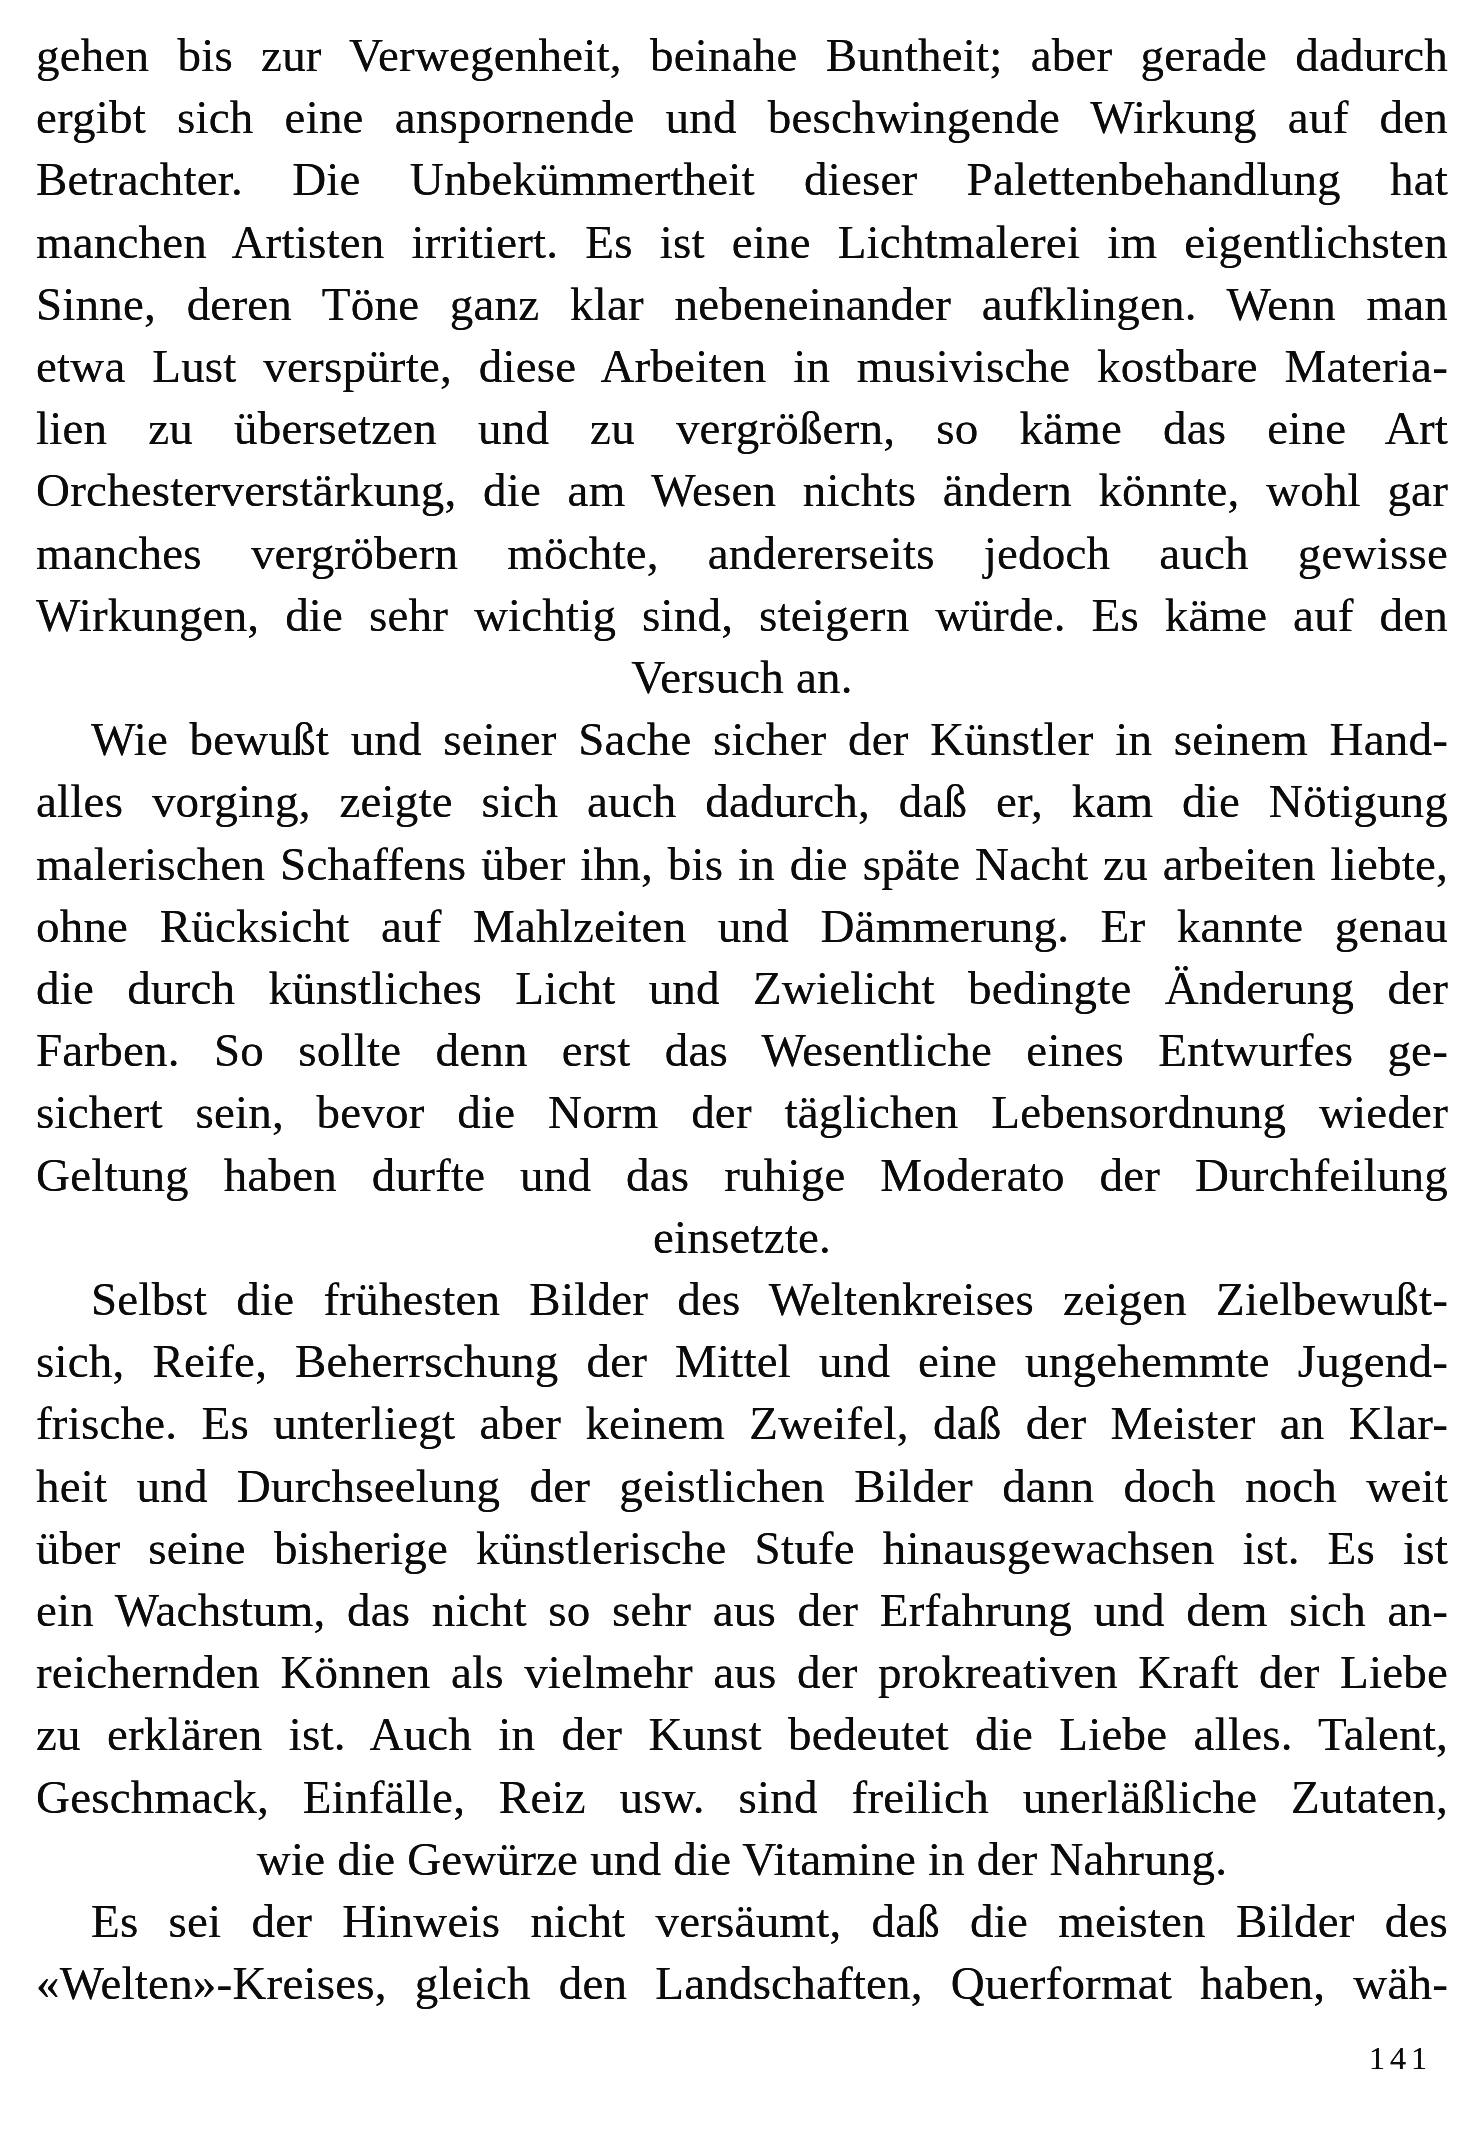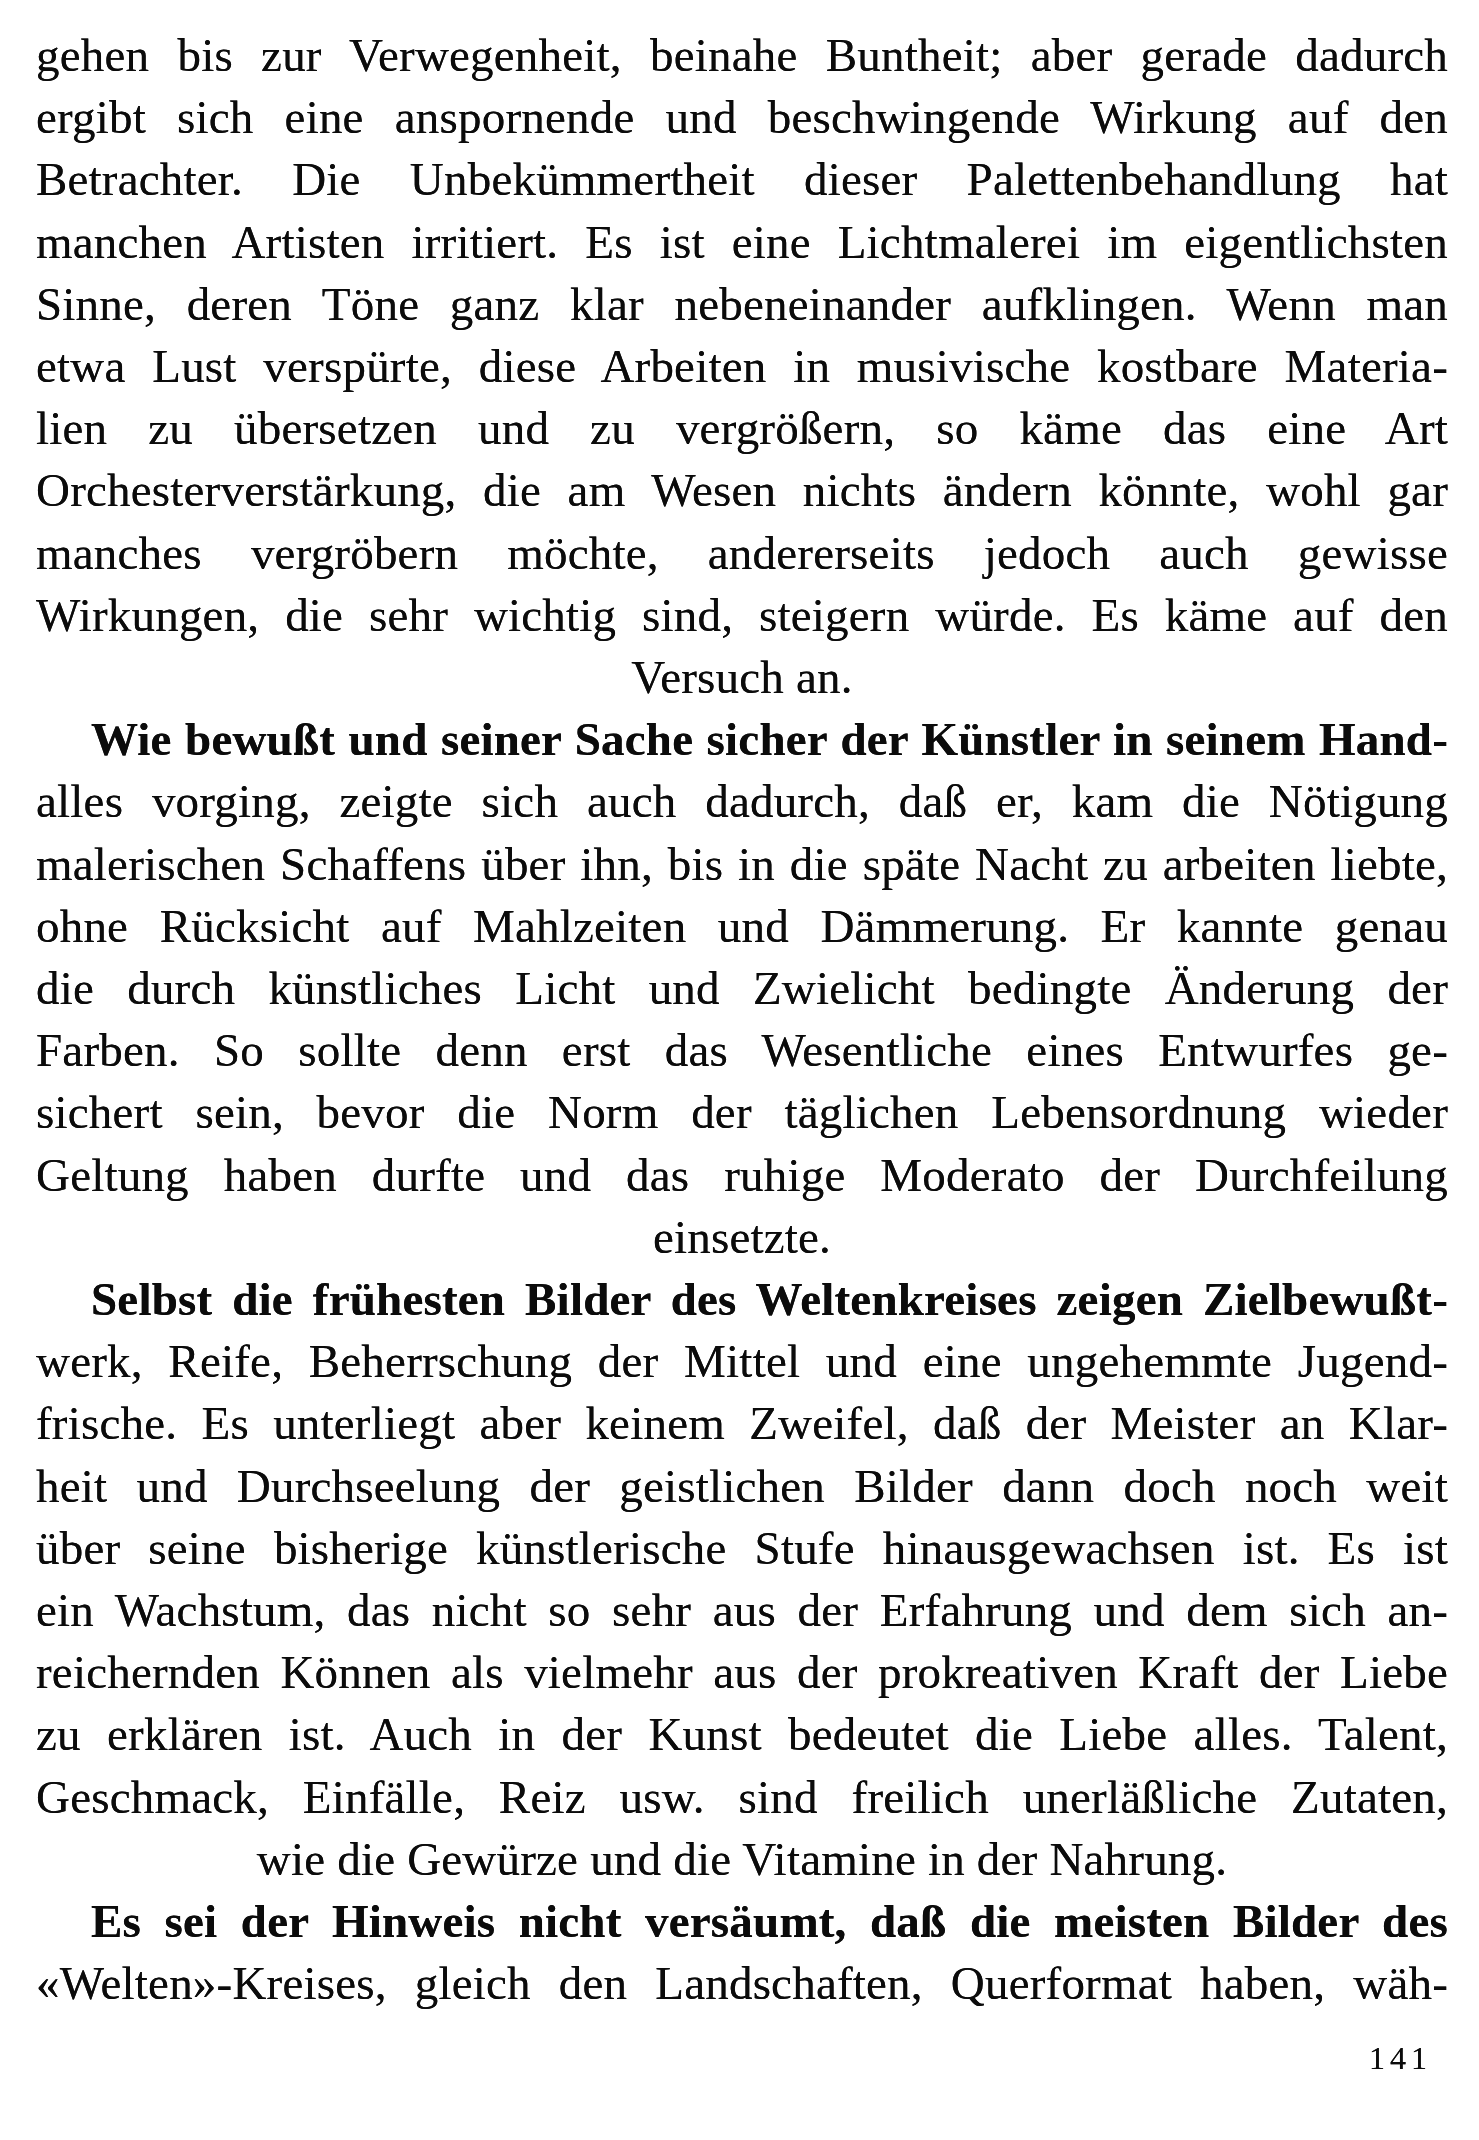--- a/index.html
+++ b/index.html
@@ -25,21 +25,20 @@
     white-space: normal;
     text-shadow: 0 0 0.6px rgba(0,0,0,0.85);
     text-align: center;
   }
   .line.just {
     text-align: justify;
     text-align-last: justify;
   }
   .line.ind {
     text-indent: 55px;
-    font-weight: bold;
   }
   .page-number {
     position: absolute;
     top: 2040px;
     right: 47px;
     font-size: 32px;
     letter-spacing: 5px;
     font-variant-numeric: oldstyle-nums;
     text-shadow: 0 0 0.6px rgba(0,0,0,0.85);
   }
@@ -63,21 +62,21 @@
       <div class="line just ind">Wie bewußt und seiner Sache sicher der Künstler in seinem Hand-</div>
       <div class="line just">alles vorging, zeigte sich auch dadurch, daß er, kam die Nötigung</div>
       <div class="line just">malerischen Schaffens über ihn, bis in die späte Nacht zu arbeiten liebte,</div>
       <div class="line just">ohne Rücksicht auf Mahlzeiten und Dämmerung. Er kannte genau</div>
       <div class="line just">die durch künstliches Licht und Zwielicht bedingte Änderung der</div>
       <div class="line just">Farben. So sollte denn erst das Wesentliche eines Entwurfes ge-</div>
       <div class="line just">sichert sein, bevor die Norm der täglichen Lebensordnung wieder</div>
       <div class="line just">Geltung haben durfte und das ruhige Moderato der Durchfeilung</div>
       <div class="line">einsetzte.</div>
       <div class="line just ind">Selbst die frühesten Bilder des Weltenkreises zeigen Zielbewußt-</div>
-      <div class="line just">werk, Reife, Beherrschung der Mittel und eine ungehemmte Jugend-</div>
+      <div class="line just">sich, Reife, Beherrschung der Mittel und eine ungehemmte Jugend-</div>
       <div class="line just">frische. Es unterliegt aber keinem Zweifel, daß der Meister an Klar-</div>
       <div class="line just">heit und Durchseelung der geistlichen Bilder dann doch noch weit</div>
       <div class="line just">über seine bisherige künstlerische Stufe hinausgewachsen ist. Es ist</div>
       <div class="line just">ein Wachstum, das nicht so sehr aus der Erfahrung und dem sich an-</div>
       <div class="line just">reichernden Können als vielmehr aus der prokreativen Kraft der Liebe</div>
       <div class="line just">zu erklären ist. Auch in der Kunst bedeutet die Liebe alles. Talent,</div>
       <div class="line just">Geschmack, Einfälle, Reiz usw. sind freilich unerläßliche Zutaten,</div>
       <div class="line">wie die Gewürze und die Vitamine in der Nahrung.</div>
       <div class="line just ind">Es sei der Hinweis nicht versäumt, daß die meisten Bilder des</div>
       <div class="line just">«Welten»-Kreises, gleich den Landschaften, Querformat haben, wäh-</div>

